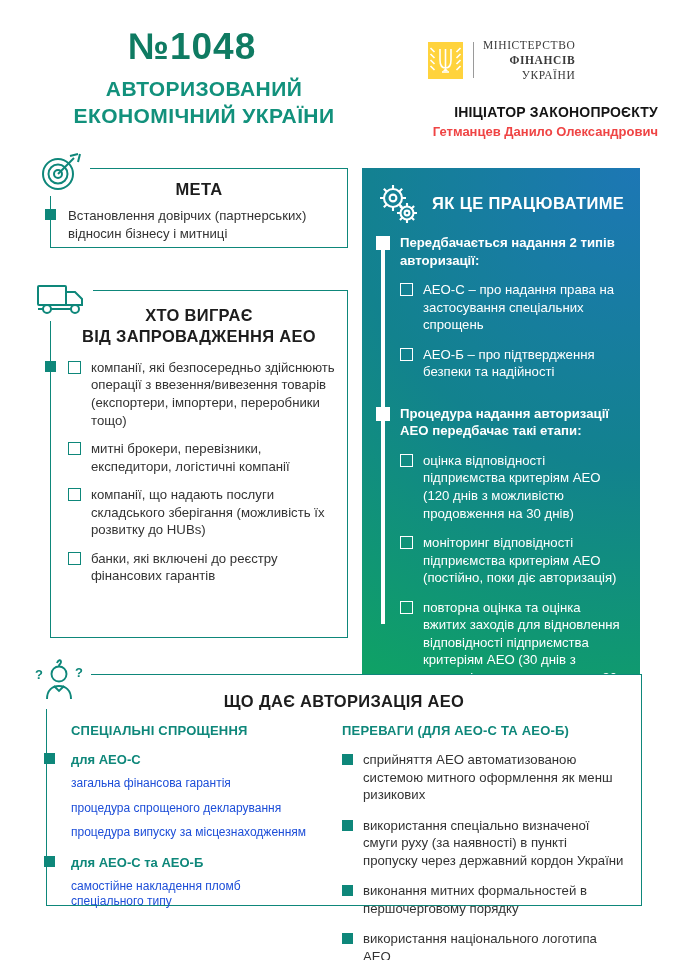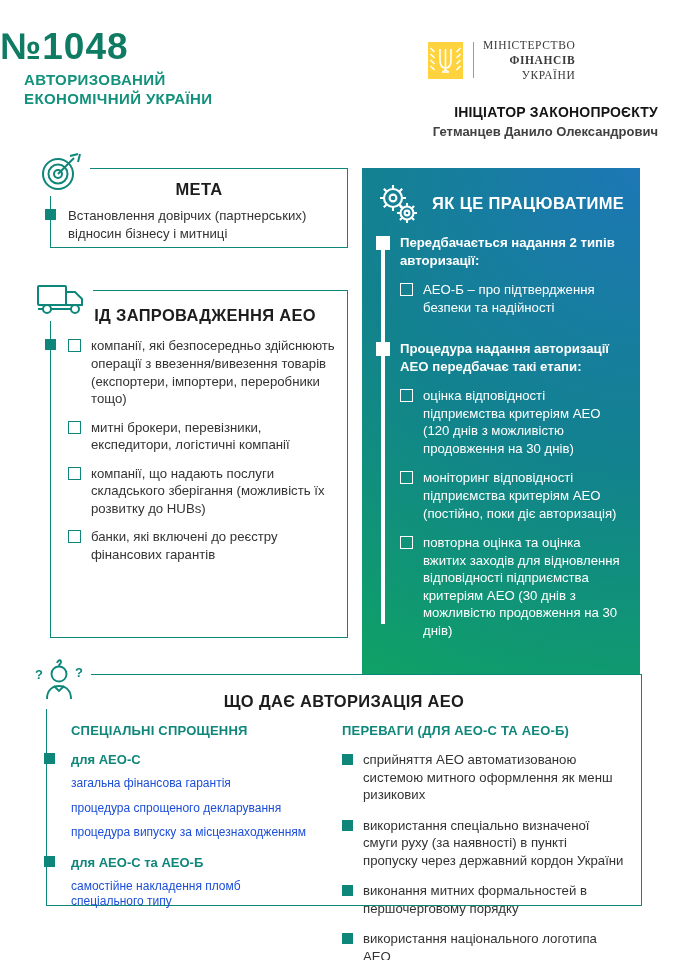--- a/index.html
+++ b/index.html
@@ -2,32 +2,32 @@
 <html><head>
 <meta charset="utf-8">
 <style>
   html,body{margin:0;padding:0;background:#e8e8e8;}
   .page{
     position:relative;width:679px;height:960px;background:#ffffff;
     font-family:"Liberation Sans","DejaVu Sans",sans-serif;
     color:#333;overflow:hidden;margin:0 auto;
   }
   
-  .law-block{position:absolute;left:0;top:26px;width:368px;}
+  .law-block{position:absolute;left:8px;top:26px;width:368px;text-align:center;}
   .law-number{font-size:37px;font-weight:800;color:#0f7b62;letter-spacing:1px;}
-  .law-title{font-size:15px;font-weight:800;color:#12917c;line-height:1.28;margin-top:2px;letter-spacing:.4px;padding-left:24px;}
+  .law-title{font-size:21px;font-weight:800;color:#12917c;line-height:1.28;margin-top:8px;letter-spacing:.4px;padding-left:24px;}
   .ministry-block{position:absolute;left:428px;top:38px;width:230px;text-align:right;}
   .logo-row{display:flex;align-items:center;}
   .logo-sq{width:35px;height:37px;flex:none;}
   .logo-div{width:1px;height:36px;background:#9a9a9a;margin:0 9px 0 10px;}
   .ministry-name{font-family:"Liberation Serif","DejaVu Serif",serif;font-size:11.5px;
     line-height:1.3;color:#3a3a3a;letter-spacing:.6px;}
   .ministry-name .b{font-weight:bold;}
   .initiator-label{margin-top:21px;font-size:14px;font-weight:800;color:#141414;letter-spacing:.2px;}
-  .initiator-name{margin-top:4px;font-size:13px;font-weight:700;color:#404040;}
+  .initiator-name{margin-top:4px;font-size:13px;font-weight:700;color:#ef4444;}
   
   .box{position:absolute;border:1.5px solid #0e877a;background:#fff;box-sizing:border-box;}
   .icon-badge{position:absolute;background:#fff;padding:0 6px 2px 0;line-height:0;}
   .section-title{font-weight:800;color:#1d1d1d;text-align:center;font-size:16.5px;line-height:1.3;letter-spacing:.3px;}
   .body-txt{font-size:13.2px;line-height:1.33;color:#333;font-weight:500;}
   .content{position:relative;}
   .edge-bullet{position:absolute;left:-23px;top:2px;width:11px;height:11px;background:#0e877a;}
   .cb-row{display:flex;margin-top:11px;}
   .checkbox{width:11px;height:11px;border:1.7px solid #0e877a;flex:none;margin:2px 10px 0 0;background:#fff;}
   
@@ -115,20 +115,21 @@
       <svg width="52" height="40" viewBox="0 0 52 40" fill="none" stroke="#0e877a" stroke-width="2">
         <rect x="3" y="7" width="28" height="19" rx="1"></rect>
         <path d="M31 13 h9 l7 7 v6 h-16 z"></path>
         <circle cx="12" cy="30" r="4"></circle>
         <circle cx="40" cy="30" r="4"></circle>
         <line x1="3" y1="30" x2="8" y2="30"></line>
         <line x1="16" y1="30" x2="36" y2="30"></line>
       </svg>
     </div>
     <div class="section-title" style="margin-top:14px;">
+      <div>ХТО ВИГРАЄ</div>
       <div>ВІД ЗАПРОВАДЖЕННЯ АЕО</div>
     </div>
     <div class="content" style="margin:10px 12px 0 17px;">
       <span class="edge-bullet"></span>
       <div class="cb-row">
         <span class="checkbox"></span>
         <div class="body-txt">компанії, які безпосередньо здійснюють операції з ввезення/вивезення товарів (експортери, імпортери, переробники тощо)</div>
       </div>
       <div class="cb-row">
         <span class="checkbox"></span>
@@ -160,20 +161,24 @@
     <div class="timeline"></div>
 
     <div class="how-content">
       <div class="how-step">
         <div class="how-lead">
           <span class="step-marker"></span>
           <span>Передбачається надання 2 типів авторизації:</span>
         </div>
         <div class="how-cb-row">
           <span class="w-checkbox"></span>
+          <div class="how-item">АЕО-С – про надання права на застосування спеціальних спрощень</div>
+        </div>
+        <div class="how-cb-row">
+          <span class="w-checkbox"></span>
           <div class="how-item">АЕО-Б – про підтвердження безпеки та надійності</div>
         </div>
       </div>
 
       <div class="how-step">
         <div class="how-lead">
           <span class="step-marker"></span>
           <span>Процедура надання авторизації АЕО передбачає такі етапи:</span>
         </div>
         <div class="how-cb-row">

